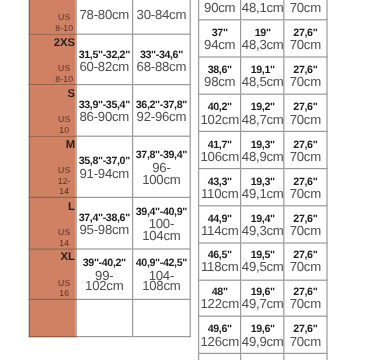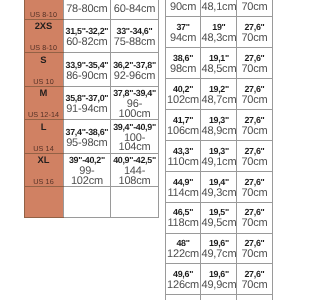--- a/index.html
+++ b/index.html
@@ -28,25 +28,25 @@
   #t1 col.c1{width:47.8px;}
   #t1 col.c2{width:47.4px;}
   
   #t2{left:164.7px;top:-14.6px;}
   #t2 col.r{width:35.8px;}
   #t2 col.r3{width:35.2px;}
 
   td.size{background:#d08163;border-top-color:#936145;border-bottom-color:#936145;border-left-color:#936145;}
   .sz-main{
     display:block;font-weight:bold;font-size:9.4px;color:#231f1e;
-    line-height:11px;letter-spacing:0px;padding-top:0.5px;min-height:11px;
+    line-height:11px;letter-spacing:0px;padding-top:0.5px;min-height:11px;text-align:right;
   }
   .sz-sub{
     display:block;font-size:7.2px;color:#543126;line-height:9px;
-    letter-spacing:0.1px;margin-top:12px;
+    letter-spacing:0.1px;margin-top:12px;padding-left:20px;
   }
   .v-in{
     display:block;font-weight:bold;font-size:8.9px;color:#1b1b1b;
     line-height:11px;letter-spacing:-0.3px;min-height:11px;padding-top:1.2px;
   }
   .v-cm{
     display:block;font-size:11px;color:#4e4e4e;line-height:9.5px;
     letter-spacing:-0.2px;margin-top:1px;text-align:center;
   }
 </style>
@@ -65,35 +65,35 @@
           <td class="size">
             <span class="sz-main"></span>
             <span class="sz-sub">US 8-10</span>
           </td>
           <td>
             <span class="v-in"></span>
             <span class="v-cm">78-80cm</span>
           </td>
           <td>
             <span class="v-in"></span>
-            <span class="v-cm">60-84cm</span>
+            <span class="v-cm">30-84cm</span>
           </td>
         </tr>
         <tr>
           <td class="size">
             <span class="sz-main">2XS</span>
             <span class="sz-sub">US 8-10</span>
           </td>
           <td>
             <span class="v-in">31,5"-32,2"</span>
             <span class="v-cm">60-82cm</span>
           </td>
           <td>
             <span class="v-in">33"-34,6"</span>
-            <span class="v-cm">75-88cm</span>
+            <span class="v-cm">68-88cm</span>
           </td>
         </tr>
         <tr>
           <td class="size">
             <span class="sz-main">S</span>
             <span class="sz-sub">US 10</span>
           </td>
           <td>
             <span class="v-in">33,9"-35,4"</span>
             <span class="v-cm">86-90cm</span>
@@ -135,21 +135,21 @@
           <td class="size">
             <span class="sz-main">XL</span>
             <span class="sz-sub">US 16</span>
           </td>
           <td>
             <span class="v-in">39"-40,2"</span>
             <span class="v-cm">99-102cm</span>
           </td>
           <td>
             <span class="v-in">40,9"-42,5"</span>
-            <span class="v-cm">144-108cm</span>
+            <span class="v-cm">104-108cm</span>
           </td>
         </tr>
         <tr>
           <td class="size">
             <span class="sz-sub"></span>
           </td>
           <td>
             <span class="v-cm"></span>
           </td>
           <td>

